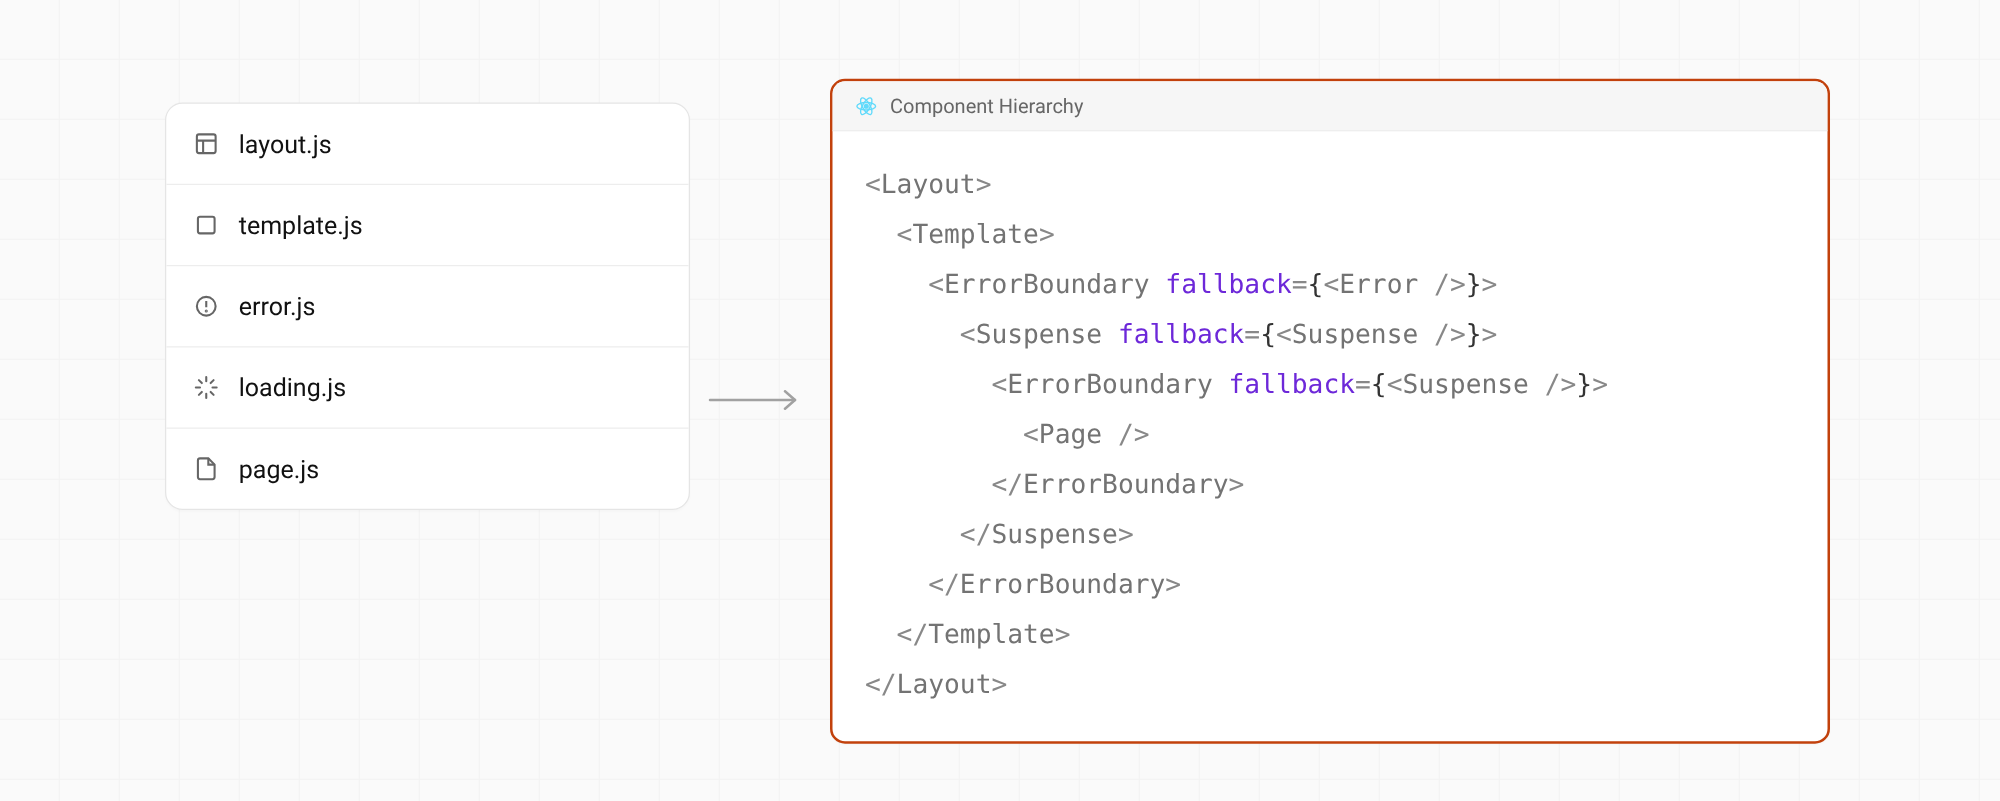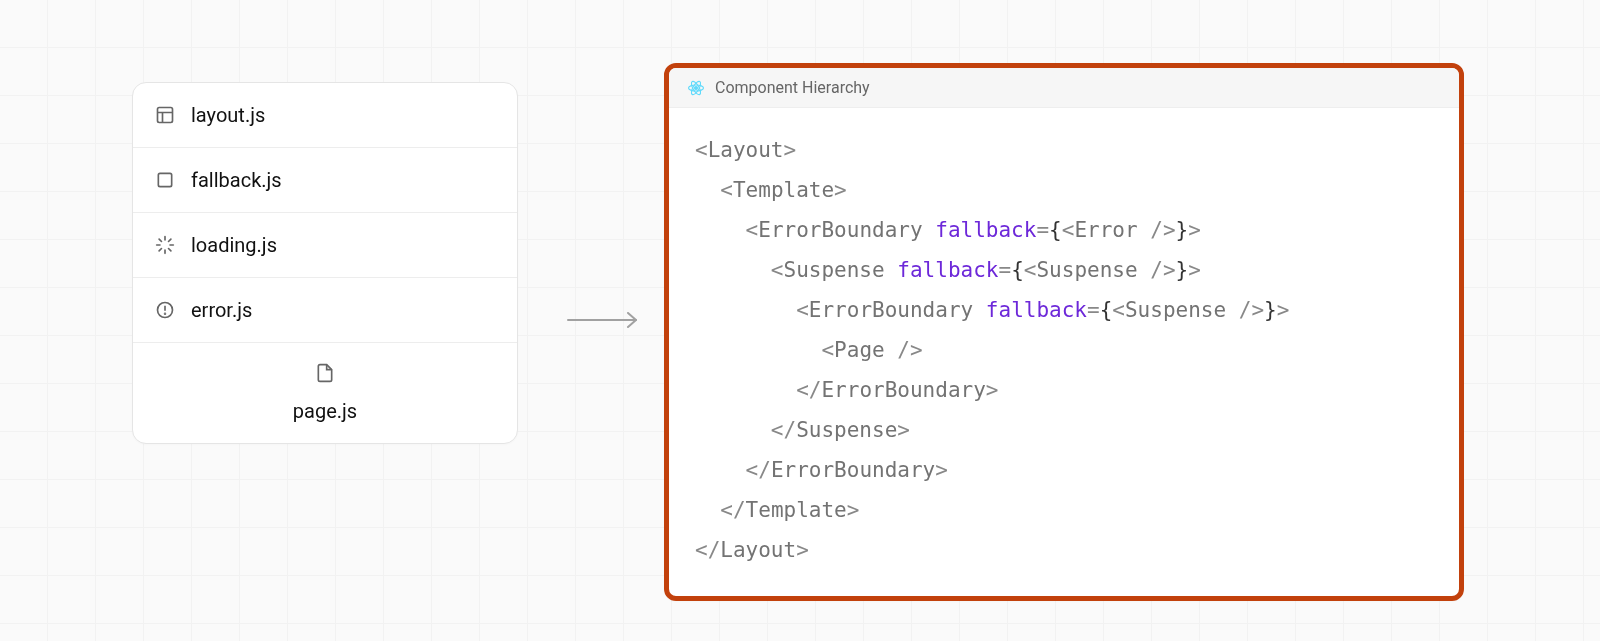--- a/index.html
+++ b/index.html
@@ -19,37 +19,37 @@
     width: 1600px;
     height: 641px;
     position: relative;
   }
 
   
   .file-list {
     position: absolute;
     left: 132px;
     top: 82px;
-    width: 386px;
+    width: 420px;
     background: #fff;
     border: 1px solid #e5e5e5;
     border-radius: 14px;
     overflow: hidden;
     box-shadow: 0 1px 2px rgba(0,0,0,0.02);
   }
   .file-item {
     display: flex;
     align-items: center;
     gap: 16px;
     padding: 20px 22px;
     border-bottom: 1px solid #ededed;
     font-size: 20px;
     color: #111;
   }
-  .file-item:last-child { border-bottom: none; flex-direction: column; }
+  .file-item:last-child { border-bottom: none; }
   .file-icon {
     width: 20px;
     height: 20px;
     flex: 0 0 20px;
     display: flex;
     align-items: center;
     justify-content: center;
     color: #666;
   }
   .file-icon svg { display: block; }
@@ -65,21 +65,21 @@
   }
   .arrow svg { display:block; width:100%; height:100%; }
 
   
   .hierarchy-panel {
     position: absolute;
     left: 664px;
     top: 63px;
     width: 800px;
     background: #fff;
-    border: 5px solid #c2410c;
+    border: 2px solid #c2410c;
     border-radius: 12px;
     overflow: hidden;
     box-shadow: 0 1px 2px rgba(0,0,0,0.02);
   }
   .hierarchy-header {
     display: flex;
     align-items: center;
     gap: 10px;
     padding: 10px 18px;
     background: #f6f6f6;
@@ -117,46 +117,46 @@
           </svg>
       </span>
       <span>layout.js</span>
     </div>
     <div class="file-item">
       <span class="file-icon">
         <svg viewBox="0 0 24 24" width="20" height="20" fill="none" stroke="currentColor" stroke-width="2">
             <rect x="4" y="4" width="16" height="16" rx="2"></rect>
           </svg>
       </span>
-      <span>fallback.js</span>
+      <span>template.js</span>
+    </div>
+    <div class="file-item">
+      <span class="file-icon">
+        <svg viewBox="0 0 24 24" width="20" height="20" fill="none" stroke="currentColor" stroke-width="2">
+            <circle cx="12" cy="12" r="9"></circle>
+            <line x1="12" y1="7" x2="12" y2="13"></line>
+            <circle cx="12" cy="16.5" r="0.5" fill="currentColor"></circle>
+          </svg>
+      </span>
+      <span>error.js</span>
     </div>
     <div class="file-item">
       <span class="file-icon">
         <svg viewBox="0 0 24 24" width="20" height="20" fill="none" stroke="currentColor" stroke-width="2" stroke-linecap="round">
           <line x1="12" y1="2" x2="12" y2="6"></line>
             <line x1="12" y1="18" x2="12" y2="22"></line>
           <line x1="4.93" y1="4.93" x2="7.76" y2="7.76"></line>
             <line x1="16.24" y1="16.24" x2="19.07" y2="19.07"></line>
           <line x1="2" y1="12" x2="6" y2="12"></line>
             <line x1="18" y1="12" x2="22" y2="12"></line>
           <line x1="4.93" y1="19.07" x2="7.76" y2="16.24"></line>
             <line x1="16.24" y1="7.76" x2="19.07" y2="4.93"></line>
         </svg>
       </span>
       <span>loading.js</span>
-    </div>
-    <div class="file-item">
-      <span class="file-icon">
-        <svg viewBox="0 0 24 24" width="20" height="20" fill="none" stroke="currentColor" stroke-width="2">
-            <circle cx="12" cy="12" r="9"></circle>
-            <line x1="12" y1="7" x2="12" y2="13"></line>
-            <circle cx="12" cy="16.5" r="0.5" fill="currentColor"></circle>
-          </svg>
-      </span>
-      <span>error.js</span>
     </div>
     <div class="file-item">
       <span class="file-icon">
         <svg viewBox="0 0 24 24" width="20" height="20" fill="none" stroke="currentColor" stroke-width="2">
             <path d="M14 2H6a2 2 0 0 0-2 2v16a2 2 0 0 0 2 2h12a2 2 0 0 0 2-2V8z"></path>
             <polyline points="14 2 14 8 20 8"></polyline>
           </svg>
       </span>
       <span>page.js</span>
     </div>

